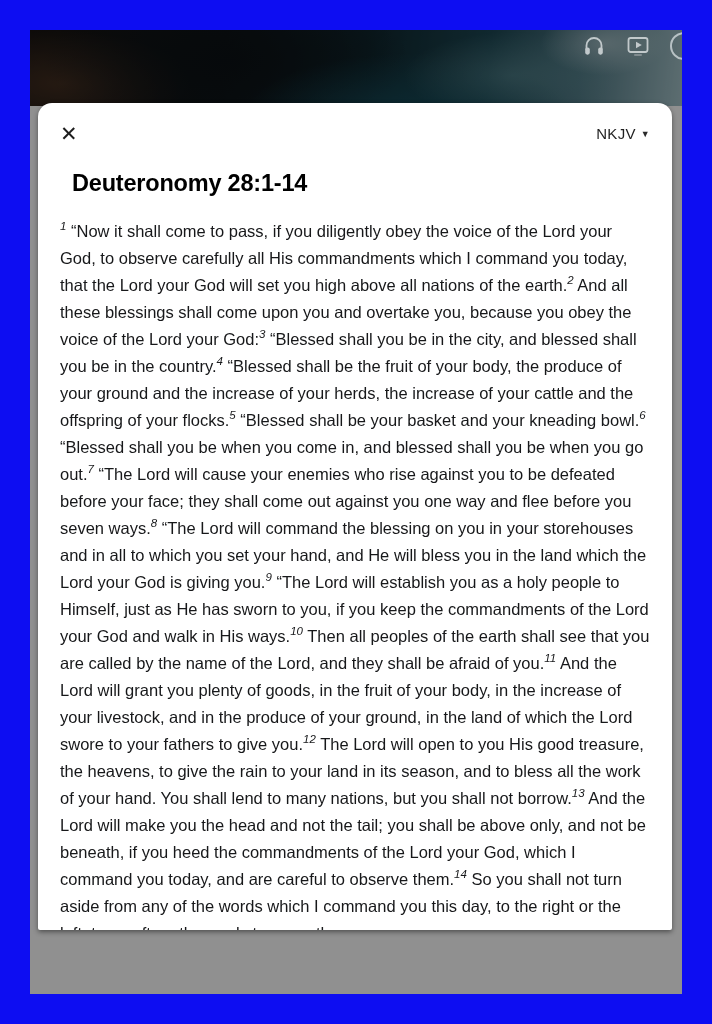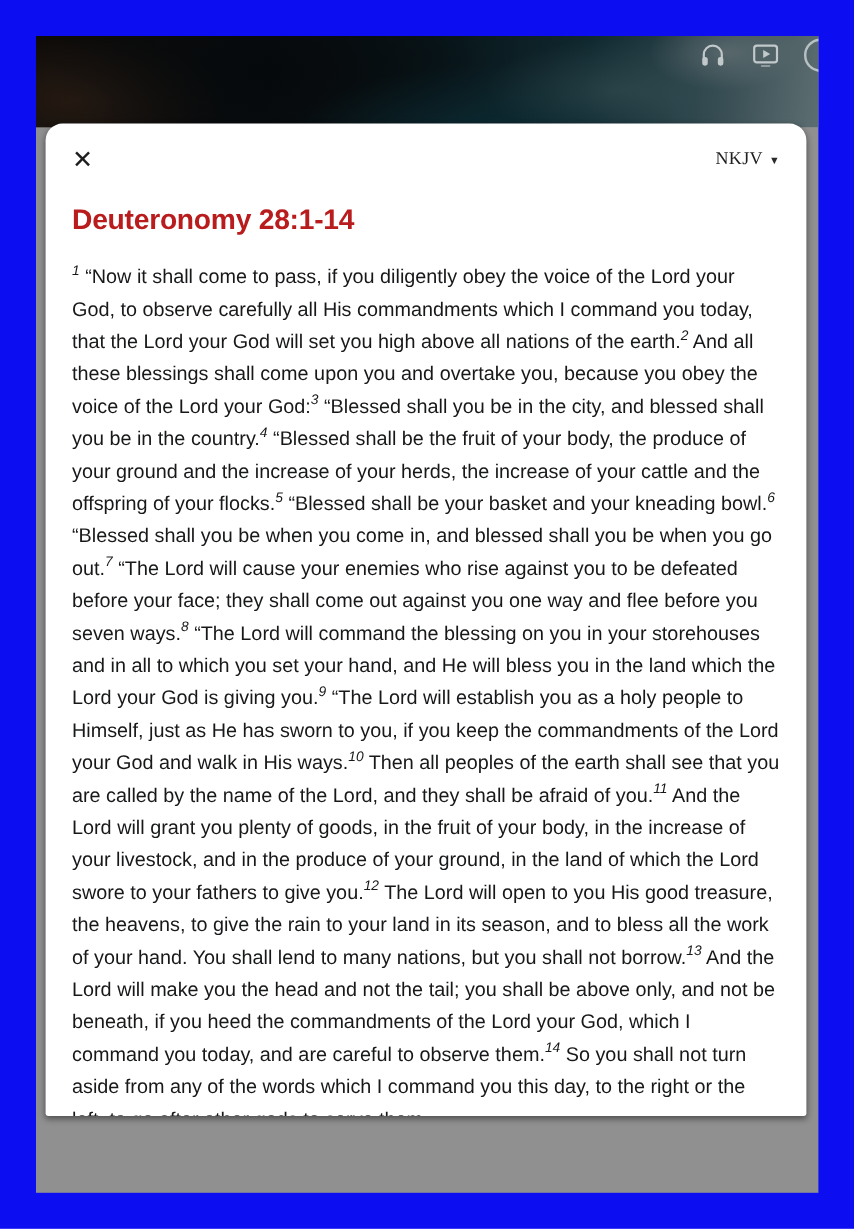--- a/index.html
+++ b/index.html
@@ -50,27 +50,27 @@
   .modal-topbar{
     display:flex;justify-content:space-between;align-items:center;
     padding:20px 22px 0 22px;
   }
   .close-btn{
     font-size:21px;line-height:21px;color:#1d1d1d;cursor:pointer;
     background:none;border:none;padding:0;font-family:inherit;font-weight:300;
   }
   .version-btn{
     background:none;border:none;padding:0;cursor:pointer;
-    font-family:Liberation Serif, serif;font-size:15px;color:#1f1f1f;letter-spacing:0.3px;
+    font-family:Liberation Sans, sans-serif;font-size:15px;color:#1f1f1f;letter-spacing:0.3px;
     display:flex;align-items:center;gap:5px;
   }
   .version-caret{font-size:9px;color:#2a2a2a;}
   .modal-title{
-    margin:26px 22px 0 22px;
-    font-size:23.5px;font-weight:700;color:#b91c1c;letter-spacing:-0.2px;
+    margin:26px 22px 0 34px;
+    font-size:23.5px;font-weight:700;color:#000000;letter-spacing:-0.2px;
   }
   .passage{
     margin:21px 22px 0 22px;
     font-size:16.5px;line-height:27px;color:#17181a;
   }
   .passage sup.v{
     font-style:italic;font-size:11.5px;line-height:0;
     position:relative;top:-0.05em;vertical-align:super;color:#17181a;
   }
 </style>

